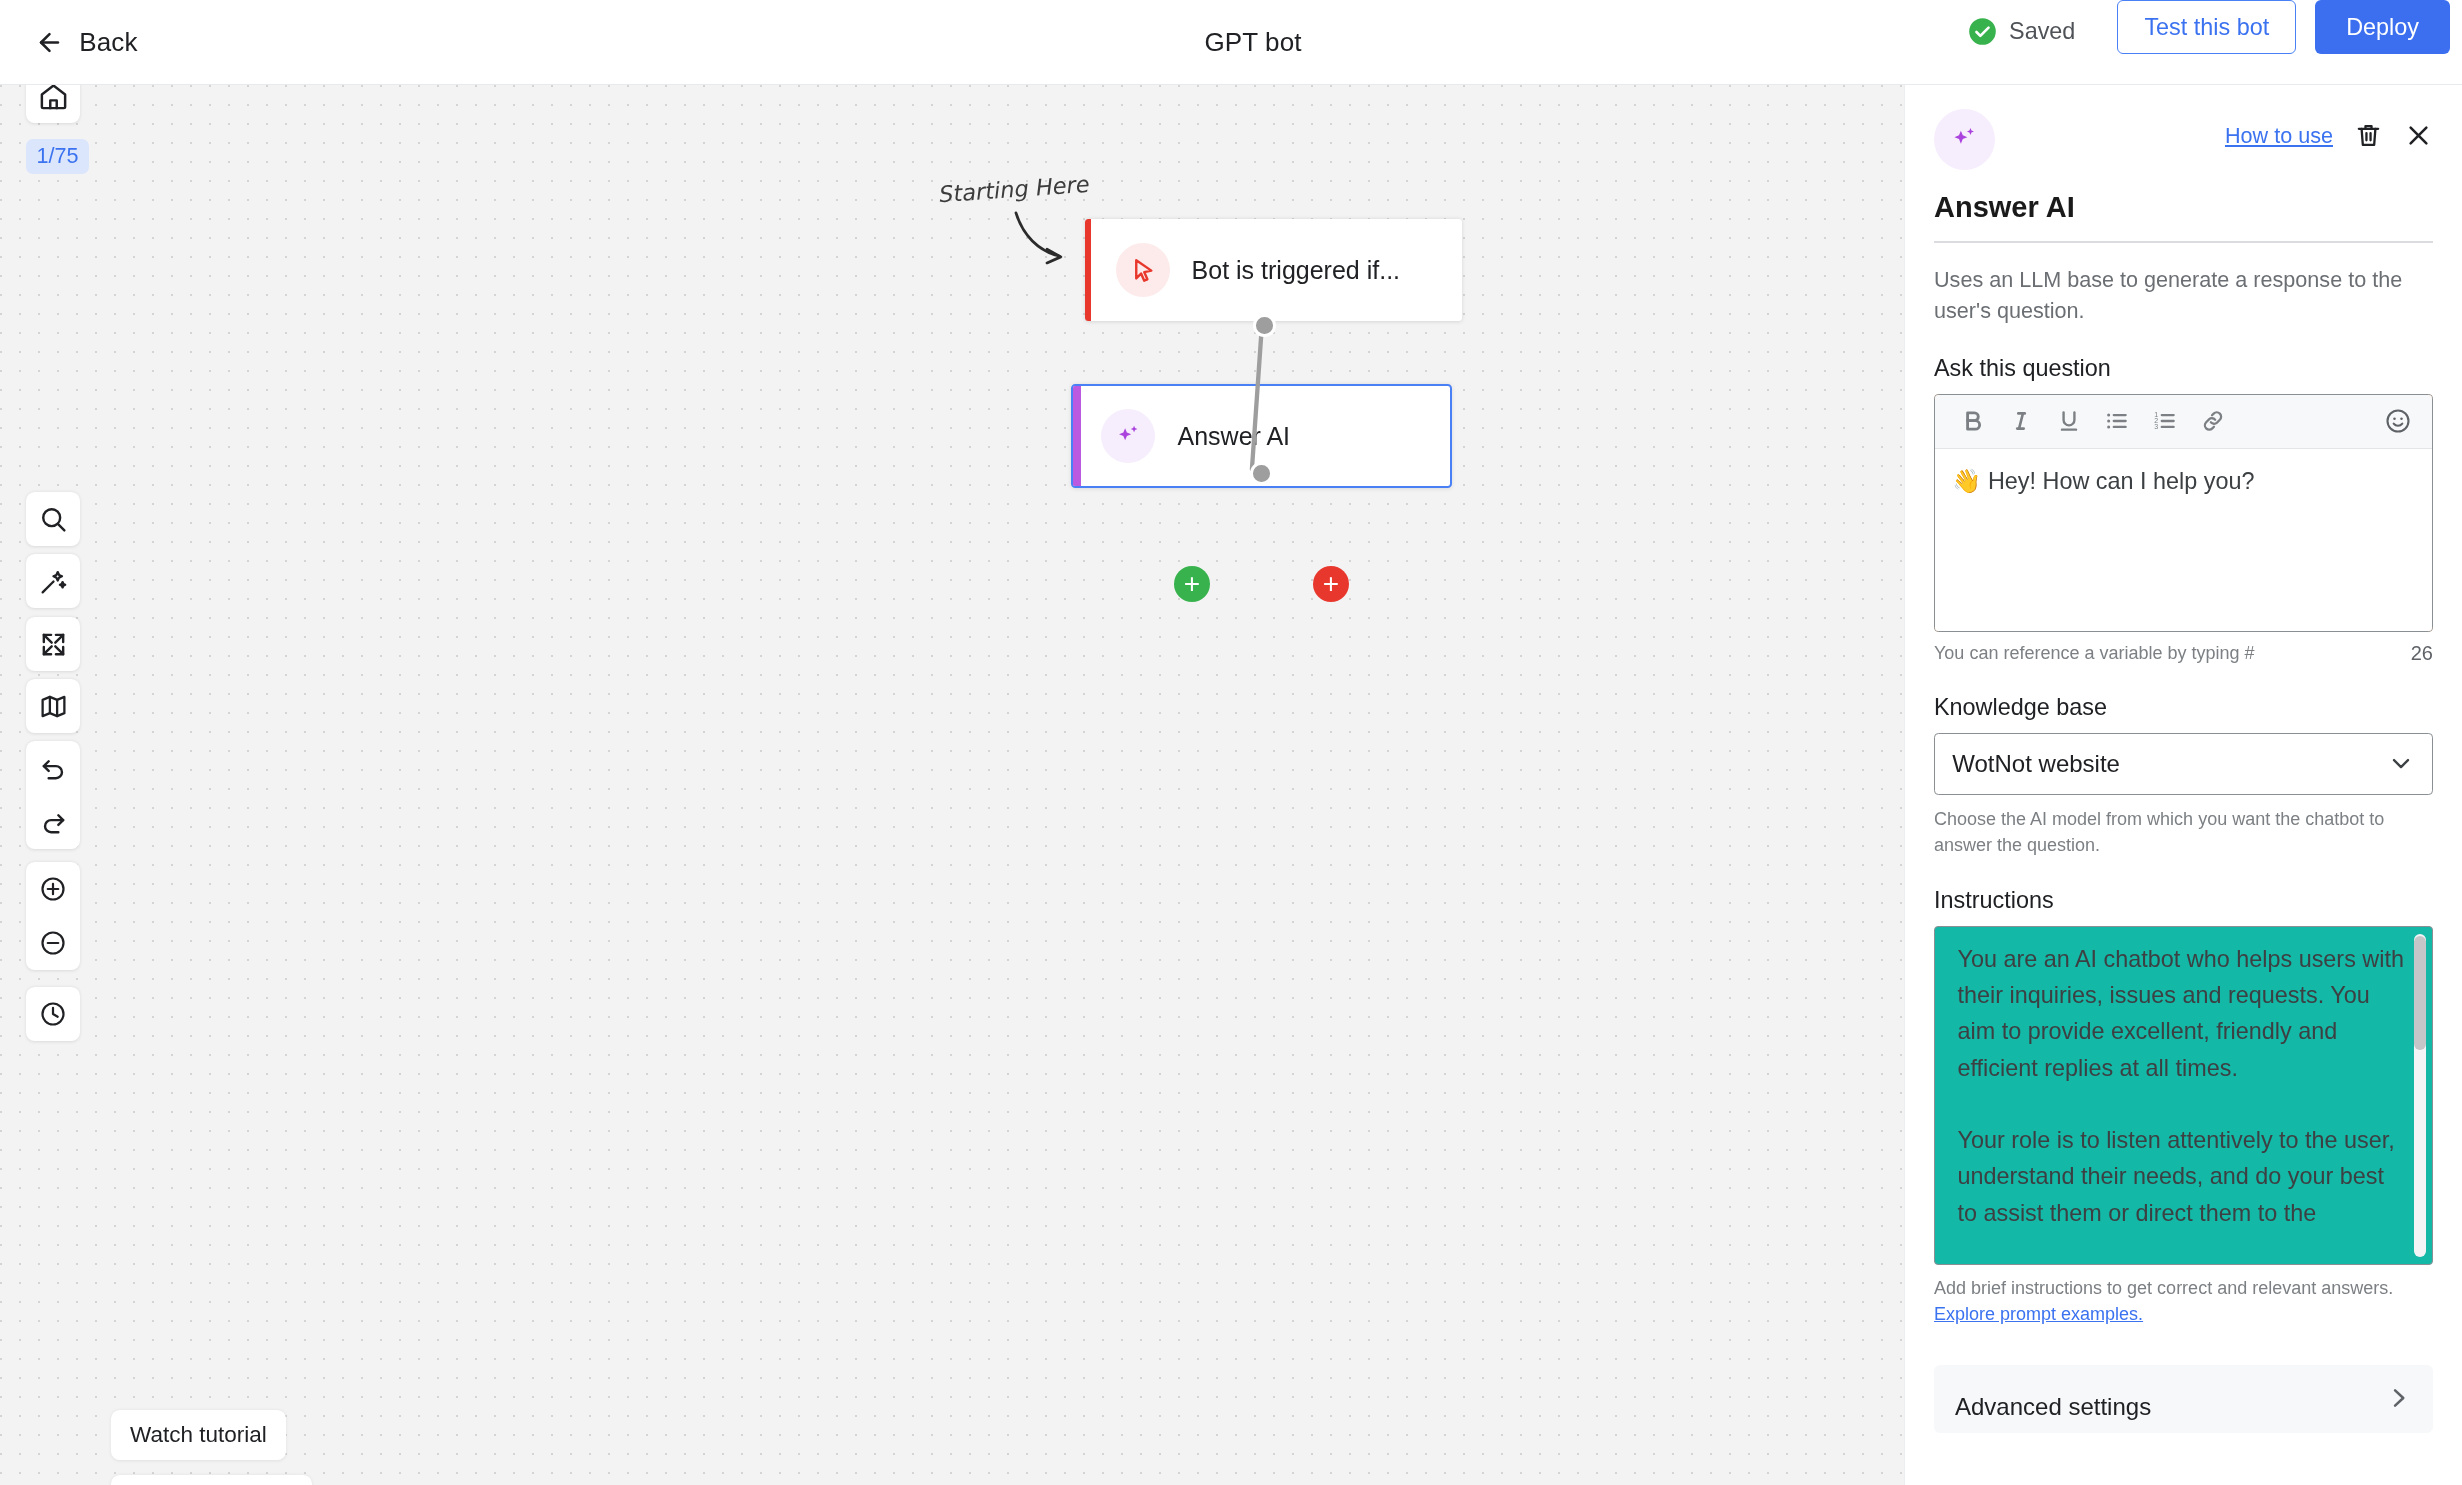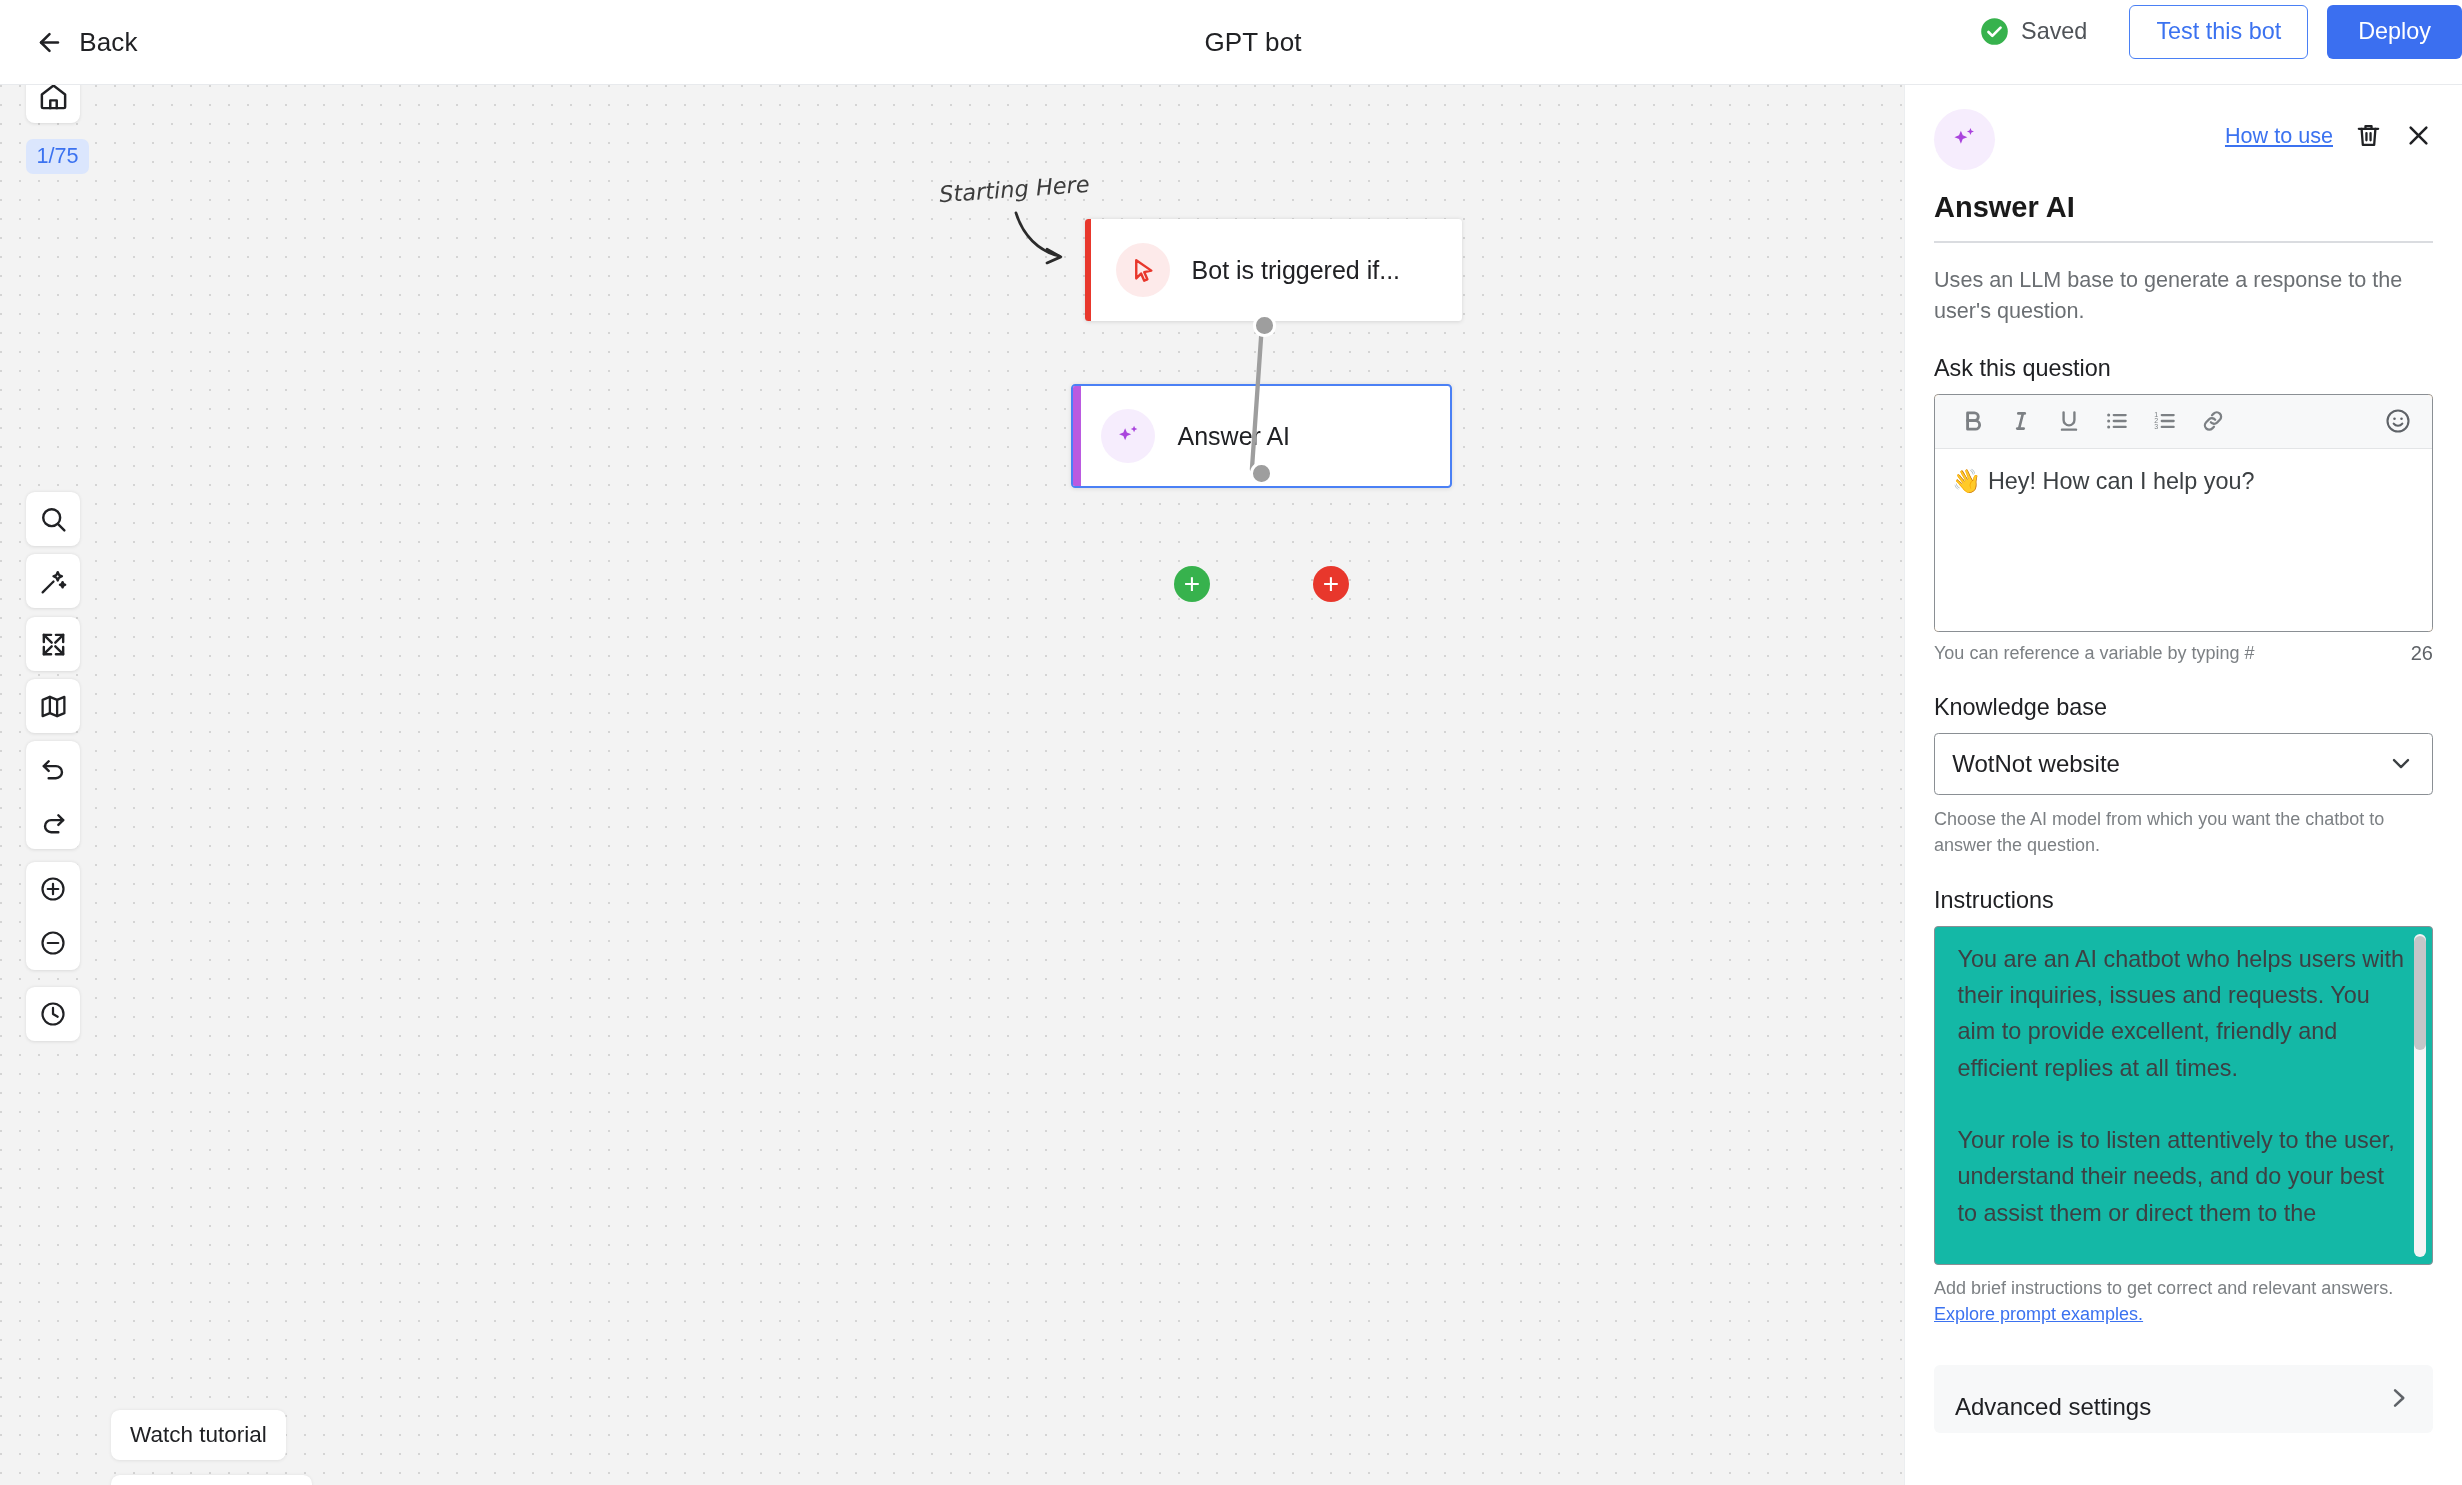--- a/index.html
+++ b/index.html
@@ -29,22 +29,22 @@
 
   .title-center {
     position: absolute; left: 0; right: 0; top: 0; height: 85px;
     display: flex; align-items: center; justify-content: center;
     pointer-events: none;
     margin-left: 44px;
   }
   .bot-title { font-size: 26px; color: #202124; letter-spacing: 0.1px;}
 
   .topbar-right {
-    position: absolute; right: 0; top: 0; height: 63px;
-    display: flex; align-items: center; gap: 0;
+    position: absolute; right: 12px; top: 0; height: 63px;
+    display: flex; gap: 0;
   }
   .saved-wrap { display: flex; align-items: center; gap: 12px; margin-right: 42px;}
   .saved-icon { width: 29px; height: 29px; display:block; }
   .saved-label { font-size: 23.4px; color: #4f5358; }
   .test-btn {
     height: 54px; padding: 0 26px;
     border: 1.7px solid #4a80f5; border-radius: 6px;
     background: #fff; color: #3b72f0;
     font-size: 23.4px; font-family: inherit;
     display: flex; align-items: center; justify-content: center;

